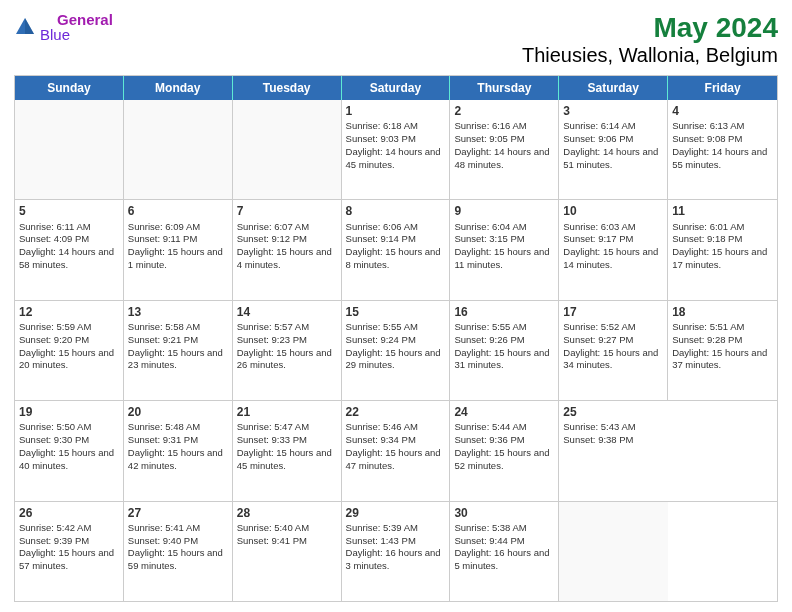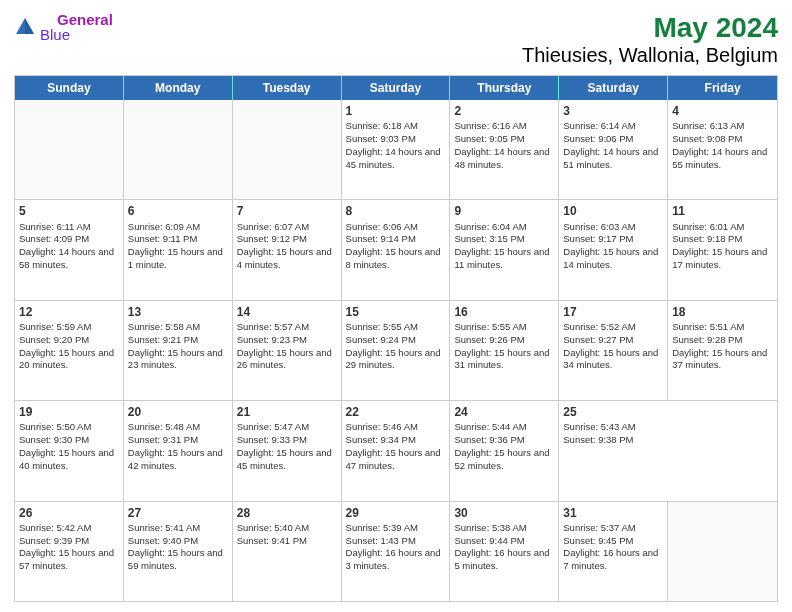--- a/index.html
+++ b/index.html
@@ -176,18 +176,17 @@
           <div class="cal-cell"><span class="cell-day">22</span><span>Sunrise: 5:46 AM</span><br><span>Sunset: 9:34 PM</span><br><span>Daylight: 15 hours and 47 minutes.</span></div>
           <div class="cal-cell"><span class="cell-day">24</span><span>Sunrise: 5:44 AM</span><br><span>Sunset: 9:36 PM</span><br><span>Daylight: 15 hours and 52 minutes.</span></div>
           <div class="cal-cell"><span class="cell-day">25</span><span>Sunrise: 5:43 AM</span><br><span>Sunset: 9:38 PM</span><br></div>
         </div>
         <div class="cal-row">
           <div class="cal-cell"><span class="cell-day">26</span><span>Sunrise: 5:42 AM</span><br><span>Sunset: 9:39 PM</span><br><span>Daylight: 15 hours and 57 minutes.</span></div>
           <div class="cal-cell"><span class="cell-day">27</span><span>Sunrise: 5:41 AM</span><br><span>Sunset: 9:40 PM</span><br><span>Daylight: 15 hours and 59 minutes.</span></div>
           <div class="cal-cell"><span class="cell-day">28</span><span>Sunrise: 5:40 AM</span><br><span>Sunset: 9:41 PM</span><br></div>
           <div class="cal-cell"><span class="cell-day">29</span><span>Sunrise: 5:39 AM</span><br><span>Sunset: 1:43 PM</span><br><span>Daylight: 16 hours and 3 minutes.</span></div>
           <div class="cal-cell"><span class="cell-day">30</span><span>Sunrise: 5:38 AM</span><br><span>Sunset: 9:44 PM</span><br><span>Daylight: 16 hours and 5 minutes.</span></div>
-          <div class="cal-cell"><span class="cell-day">31</span><span>Sunrise: 5:37 AM</span><br><span>Sunset: 9:45 PM</span><br><span>Daylight: 16 hours and 7 minutes.</span></div>
           <div class="cal-cell empty"></div>
         </div>
       </div>
   </div>
 </div>
 
 </body></html>

